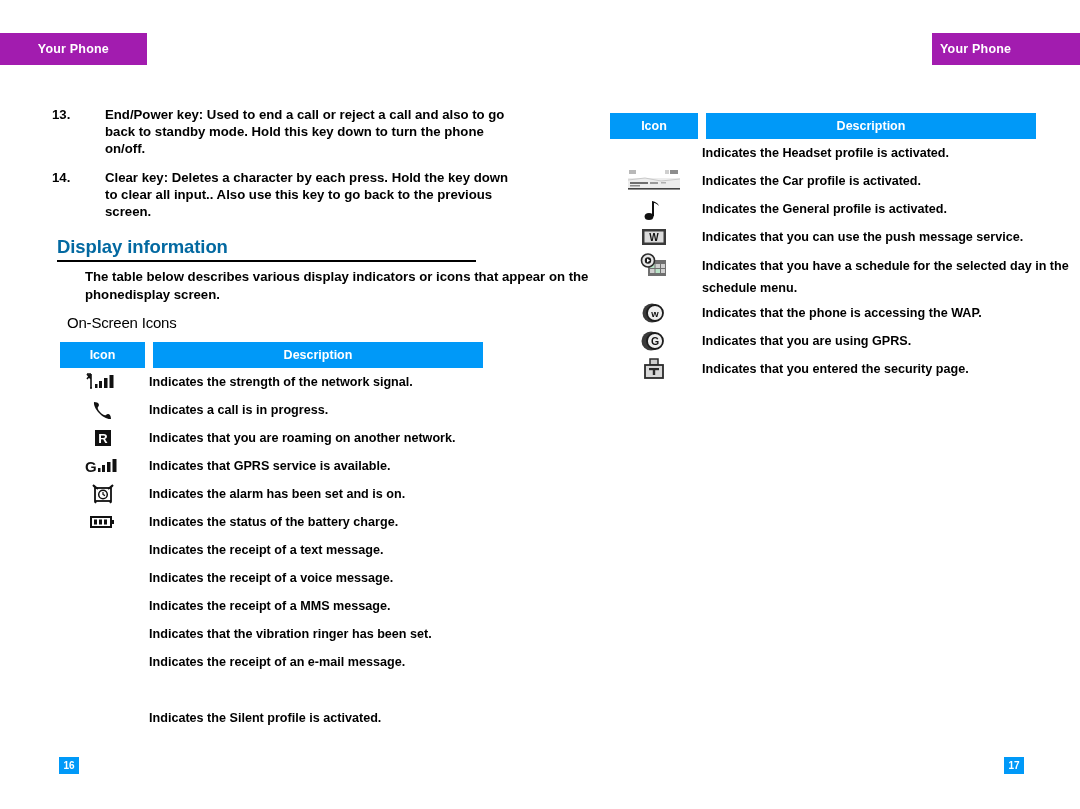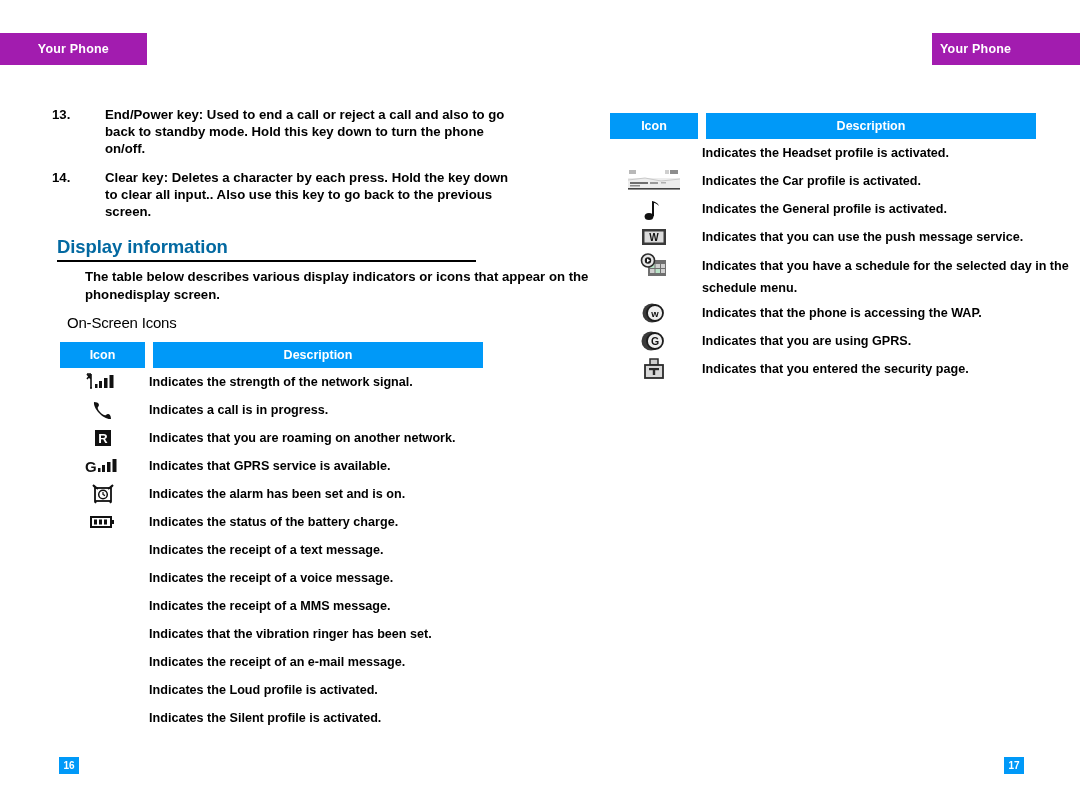--- a/index.html
+++ b/index.html
@@ -303,21 +303,20 @@
     <div class="trow">
       <div class="td-icon"></div>
       <div class="td-desc">Indicates that the vibration ringer has been set.</div>
     </div>
     <div class="trow">
       <div class="td-icon"></div>
       <div class="td-desc">Indicates the receipt of an e-mail message.</div>
     </div>
     <div class="trow">
       <div class="td-icon"></div>
-      <div class="td-desc">Indicates the Loud profile is activated.</div>
     </div>
     <div class="trow">
       <div class="td-icon"></div>
       <div class="td-desc">Indicates the Silent profile is activated.</div>
     </div>
   </div>
 
   <div class="pagenum pagenum-left">16</div>
 </div>
 

